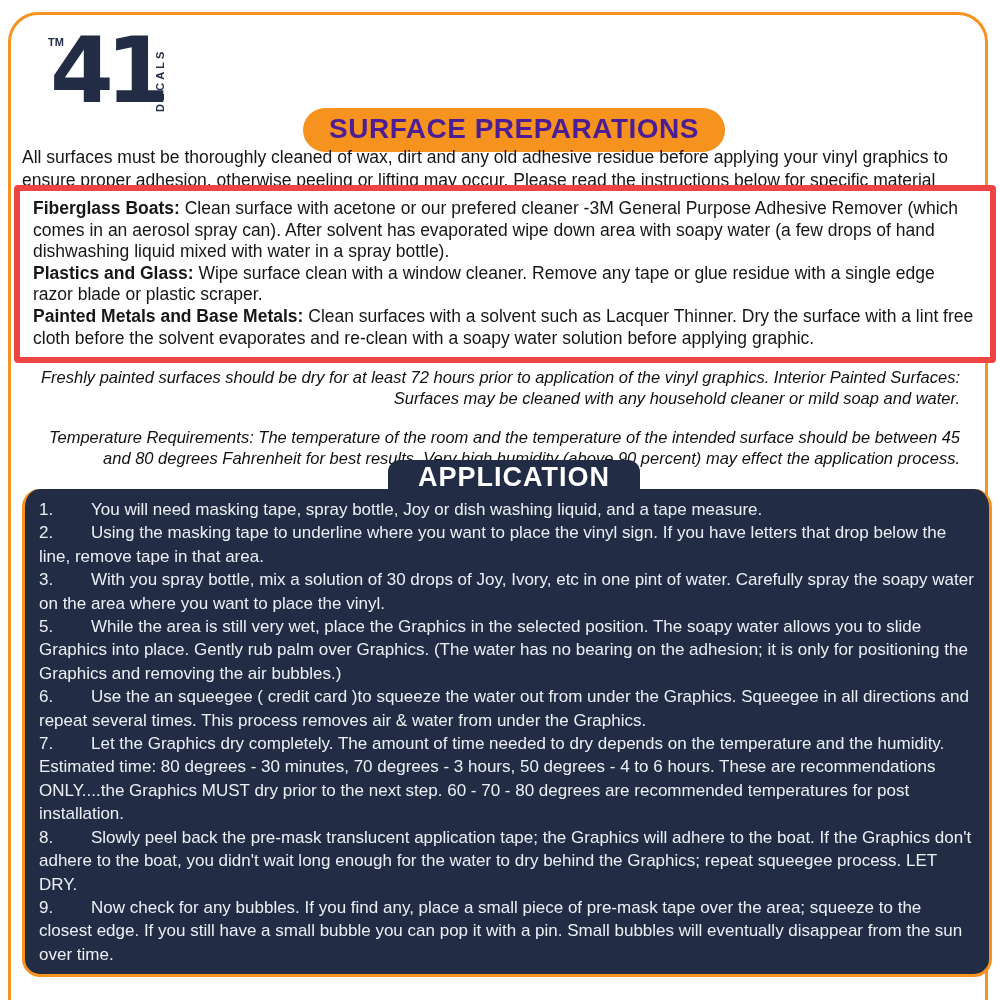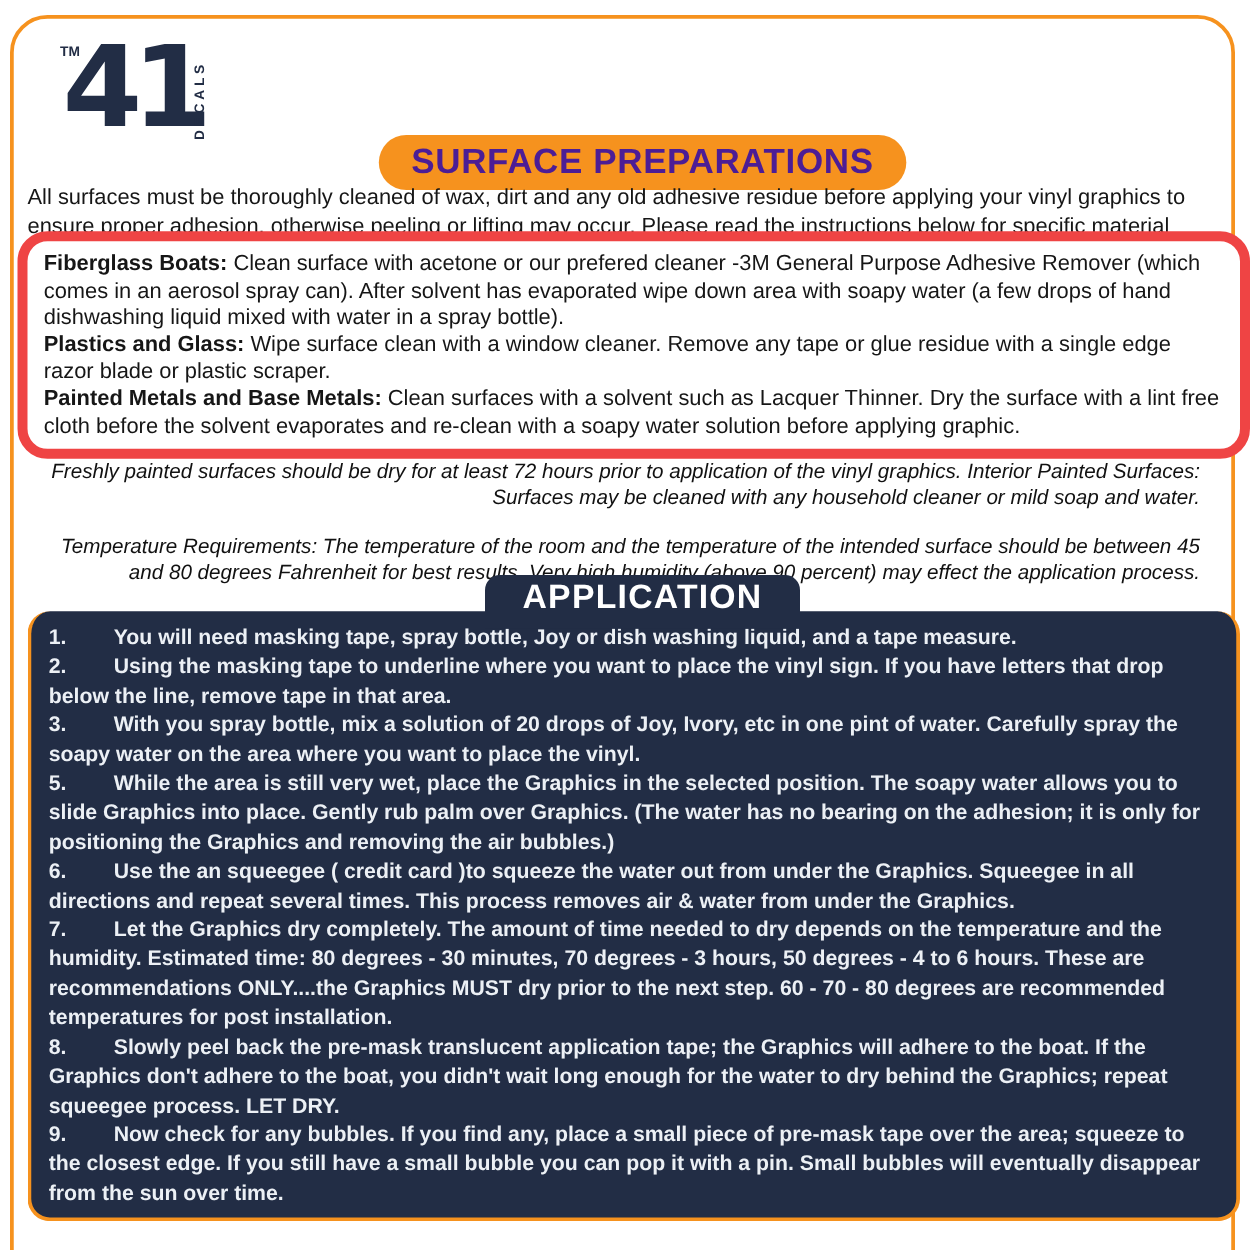--- a/index.html
+++ b/index.html
@@ -29,40 +29,40 @@
     position:absolute;top:71px;left:50%;transform:translateX(-50%);
     background:#F6921E;color:#4c1d95;border-radius:22px;
     padding:5px 26px 7px;font-size:28px;font-weight:bold;letter-spacing:0.5px;white-space:nowrap;margin-top:37px;
   }
   .intro{
     position:absolute;top:128px;left:22px;width:958px;
     font-size:17.5px;line-height:23px;color:#161616;
   }
   .prep-box{
     position:absolute;top:185px;left:14px;width:944px;
-    border:8px solid #ef4444;border-radius:24px;
+    border:6px solid #ef4444;border-radius:4px;
     padding:7px 13px 8px;font-size:17.5px;line-height:21.6px;color:#161616;background:#fff;
   }
   .prep-box p{margin:0;}
   .note{
     position:absolute;left:40px;width:920px;text-align:right;
     font-style:italic;font-size:16.5px;line-height:21px;color:#111;
   }
   .note.painted{top:350px;}
   .note.temperature{top:410px;}
   
   .app-tab{
     position:absolute;top:460px;left:50%;transform:translateX(-50%);
     background:#222D45;color:#ffffff;border-radius:12px 12px 0 0;
     padding:2px 30px 10px;font-size:27px;font-weight:bold;letter-spacing:1px;white-space:nowrap;z-index:2;
   }
   .app-panel{
     position:absolute;top:489px;left:22px;width:936px;height:468px;
     background:#222D45;border:3px solid #F6921E;border-top:none;border-radius:18px;
-    padding:9px 14px 8px;color:#ECF0F5;font-weight:bold;font-size:17px;line-height:23.4px;z-index:1;
+    padding:9px 14px 8px;color:#ECF0F5;font-weight:normal;font-size:17px;line-height:23.4px;z-index:1;
   }
   .step{margin:0;}
   .step .num{display:inline-block;min-width:52px;}
 </style>
 </head>
 <body>
 
 <div class="sheet">
   <div class="page-border"></div>
 
@@ -83,20 +83,20 @@
   </div>
 
   <p class="note painted">Freshly painted surfaces should be dry for at least 72 hours prior to application of the vinyl graphics. Interior Painted Surfaces: Surfaces may be cleaned with any household cleaner or mild soap and water.</p>
   <p class="note temperature">Temperature Requirements: The temperature of the room and the temperature of the intended surface should be between 45 and 80 degrees Fahrenheit for best results. Very high humidity (above 90 percent) may effect the application process.</p>
 
   <div class="app-tab">APPLICATION</div>
 
   <div class="app-panel">
     <p class="step"><span class="num">1.</span><span>You will need masking tape, spray bottle, Joy or dish washing liquid, and a tape measure.</span></p>
     <p class="step"><span class="num">2.</span><span>Using the masking tape to underline where you want to place the vinyl sign. If you have letters that drop below the line, remove tape in that area.</span></p>
-    <p class="step"><span class="num">3.</span><span>With you spray bottle, mix a solution of 20 drops of Joy, Ivory, etc in one pint of water. Carefully spray the soapy water on the area where you want to place the vinyl.</span></p>
+    <p class="step"><span class="num">3.</span><span>With you spray bottle, mix a solution of 30 drops of Joy, Ivory, etc in one pint of water. Carefully spray the soapy water on the area where you want to place the vinyl.</span></p>
     <p class="step"><span class="num">5.</span><span>While the area is still very wet, place the Graphics in the selected position. The soapy water allows you to slide Graphics into place. Gently rub palm over Graphics. (The water has no bearing on the adhesion; it is only for positioning the Graphics and removing the air bubbles.)</span></p>
     <p class="step"><span class="num">6.</span><span>Use the an squeegee ( credit card )to squeeze the water out from under the Graphics. Squeegee in all directions and repeat several times. This process removes air &amp; water from under the Graphics.</span></p>
     <p class="step"><span class="num">7.</span><span>Let the Graphics dry completely. The amount of time needed to dry depends on the temperature and the humidity. Estimated time: 80 degrees - 30 minutes, 70 degrees - 3 hours, 50 degrees - 4 to 6 hours. These are recommendations ONLY....the Graphics MUST dry prior to the next step. 60 - 70 - 80 degrees are recommended temperatures for post installation.</span></p>
     <p class="step"><span class="num">8.</span><span>Slowly peel back the pre-mask translucent application tape; the Graphics will adhere to the boat. If the Graphics don't adhere to the boat, you didn't wait long enough for the water to dry behind the Graphics; repeat squeegee process. LET DRY.</span></p>
     <p class="step"><span class="num">9.</span><span>Now check for any bubbles. If you find any, place a small piece of pre-mask tape over the area; squeeze to the closest edge. If you still have a small bubble you can pop it with a pin. Small bubbles will eventually disappear from the sun over time.</span></p>
   </div>
 </div>
 
 </body></html>

